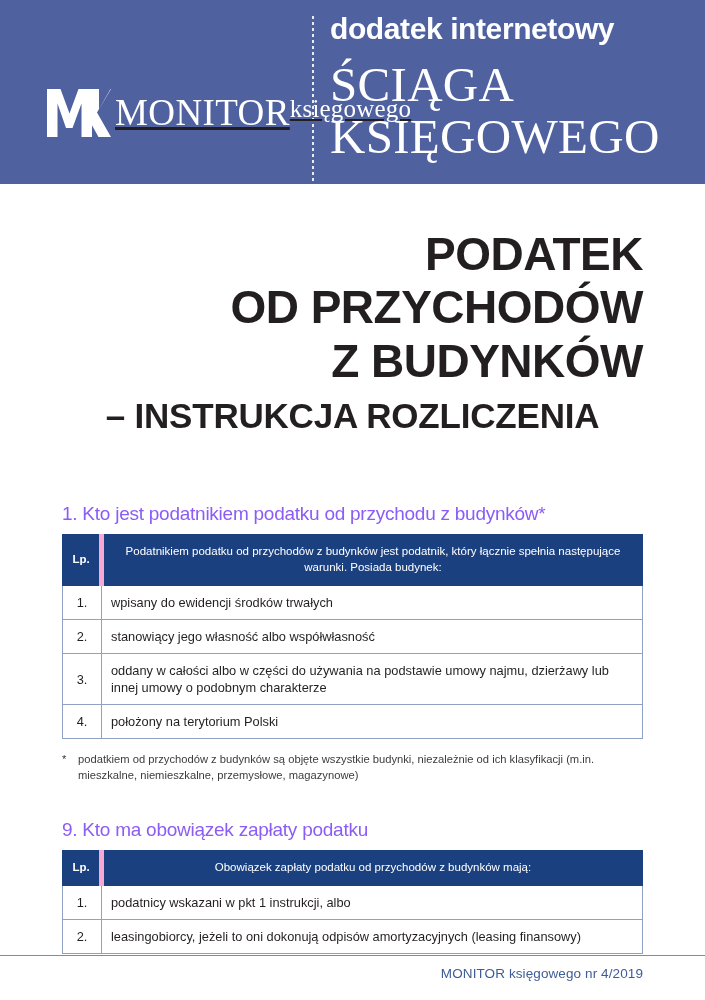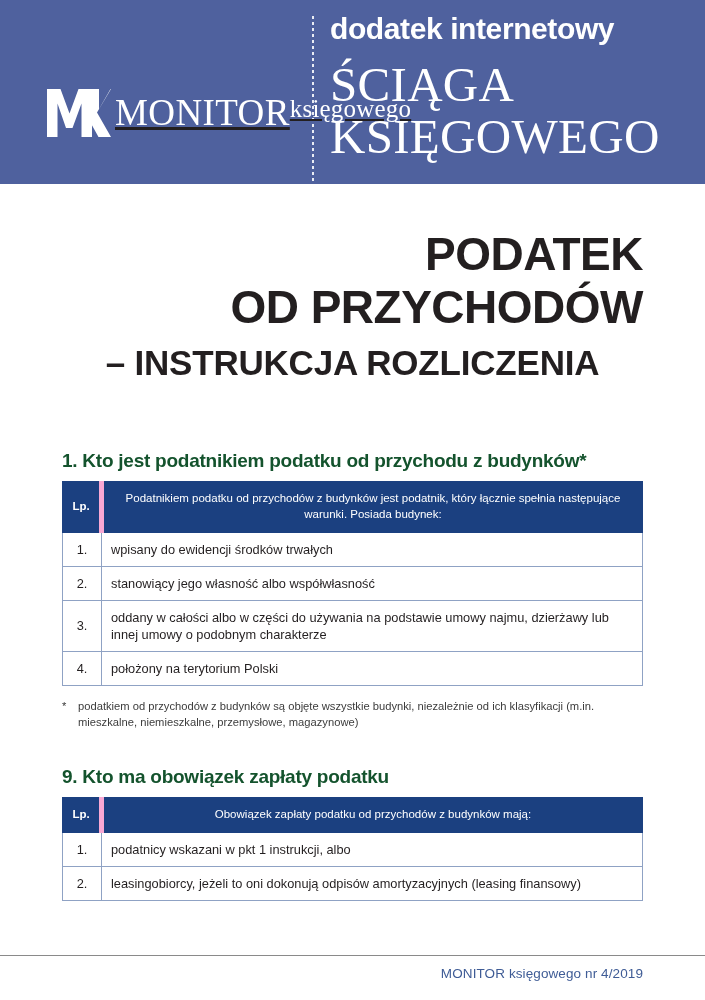--- a/index.html
+++ b/index.html
@@ -143,24 +143,24 @@
     margin-top: 8px;
     white-space: nowrap;
   }
 
   
   .section {
     margin-top: 0;
   }
   .section-heading {
     font-family: "Liberation Sans", sans-serif;
-    font-weight: bold;
+    font-weight: normal;
     font-size: 19px;
     line-height: 1.22;
-    color: #14532d;
+    color: #8b5cf6;
     letter-spacing: -0.25px;
     margin: 0 0 9px 0;
   }
   .sec1 { margin-top: 66px; }
   .sec2 { margin-top: 34px; }
 
   
   table.data {
     border-collapse: collapse;
     width: 581px;
@@ -268,20 +268,21 @@
     </div>
 
   </div>
 </header>
 
 <main class="page">
 
   <div class="doc-title">
     <div class="tline">PODATEK</div>
     <div class="tline">OD PRZYCHODÓW</div>
+    <div class="tline">Z BUDYNKÓW</div>
   </div>
   <div class="doc-subtitle">– INSTRUKCJA ROZLICZENIA</div>
 
   <section class="section sec1">
     <h2 class="section-heading">1. Kto jest podatnikiem podatku od przychodu z budynków*</h2>
 
     <table class="data">
       <colgroup>
           <col class="c-lp">
           <col>

